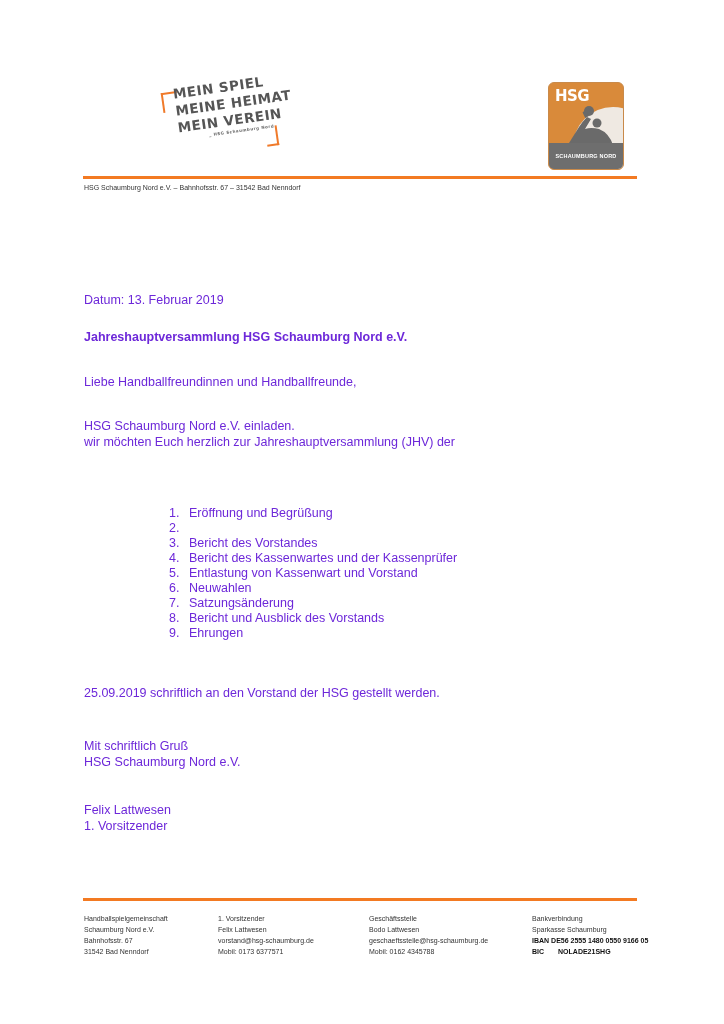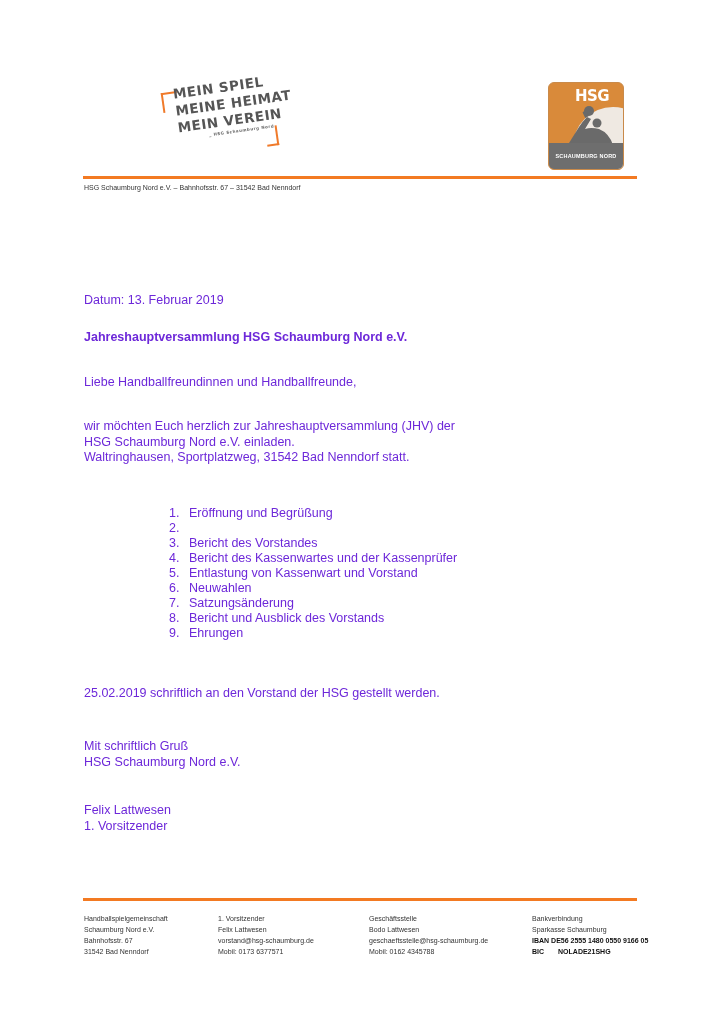--- a/index.html
+++ b/index.html
@@ -15,21 +15,21 @@
   #slogan .sub { font-size: 4px; line-height: 6px; margin-left: 30px; color: #666; }
   #slogan .br-tl { position: absolute; left: 4px; top: 10px; width: 14px; height: 18px;
                    border-left: 2px solid #f07a2a; border-top: 2px solid #f07a2a; transform: rotate(-8deg); }
   #slogan .br-br { position: absolute; left: 108px; top: 44px; width: 10px; height: 18px;
                    border-right: 2px solid #f07a2a; border-bottom: 2px solid #f07a2a; transform: rotate(-8deg); }
 
   
   #crest { left: 548px; top: 82px; width: 74px; height: 86px; border-radius: 6px; overflow: hidden;
            background: #d98a3a; border: 1px solid #c98a4a; }
   #crest .hsg { position: absolute; left: 6px; top: 4px; color: #fff; font-weight: bold; font-size: 15px;
-                font-family: "DejaVu Sans", sans-serif; letter-spacing: -0.5px; margin-left: 20px; }
+                font-family: "DejaVu Sans", sans-serif; letter-spacing: -0.5px; }
   #crest .arc { position: absolute; left: 24px; top: 24px; width: 80px; height: 80px; border-radius: 50%; background: #efe9e2; }
   #crest .band { position: absolute; left: 0; bottom: 0; width: 100%; height: 26px; background: #6e6e6e; }
   #crest .band span { position: absolute; left: 0; width: 100%; text-align: center; top: 10px; color: #fff;
                       font-size: 5.5px; font-weight: bold; letter-spacing: 0.2px; }
   #crest svg { position: absolute; left: 0; top: 0; }
 
   .rule { left: 83px; width: 554px; height: 3px; background: #f37a22; }
   #top-rule { top: 176px; }
   #bottom-rule { top: 898px; }
 
@@ -89,23 +89,22 @@
 </div>
 
 <div id="top-rule" class="abs rule"></div>
 <div id="sender" class="abs">HSG Schaumburg Nord e.V. – Bahnhofsstr. 67 – 31542 Bad Nenndorf</div>
 
 <div id="date" class="abs body-text">Datum: 13. Februar 2019</div>
 <div id="subject" class="abs body-text">Jahreshauptversammlung HSG Schaumburg Nord e.V.</div>
 <div id="salutation" class="abs body-text">Liebe Handballfreundinnen und Handballfreunde,</div>
 
 <div id="intro" class="abs body-text">
+  <div>HSG Schaumburg Nord e.V. einladen.</div>
   <div>wir möchten Euch herzlich zur Jahreshauptversammlung (JHV) der</div>
-  <div>HSG Schaumburg Nord e.V. einladen.</div>
-  <div>Waltringhausen, Sportplatzweg, 31542 Bad Nenndorf statt.</div>
 </div>
 
 <div id="agenda" class="abs body-text">
   <ol>
     <li>
         <span class="num">1.</span>
         <span>Eröffnung und Begrüßung</span>
       </li>
     <li>
         <span class="num">2.</span>
@@ -135,21 +134,21 @@
         <span>Bericht und Ausblick des Vorstands</span>
       </li>
     <li>
         <span class="num">9.</span>
         <span>Ehrungen</span>
       </li>
   </ol>
 </div>
 
 <div id="motions" class="abs body-text">
-  <div>25.02.2019 schriftlich an den Vorstand der HSG gestellt werden.</div>
+  <div>25.09.2019 schriftlich an den Vorstand der HSG gestellt werden.</div>
 </div>
 
 <div id="closing" class="abs body-text">
   <div>Mit schriftlich Gruß</div>
   <div>HSG Schaumburg Nord e.V.</div>
 </div>
 
 <div id="signature" class="abs body-text">
   <div>Felix Lattwesen</div>
   <div>1. Vorsitzender</div>

